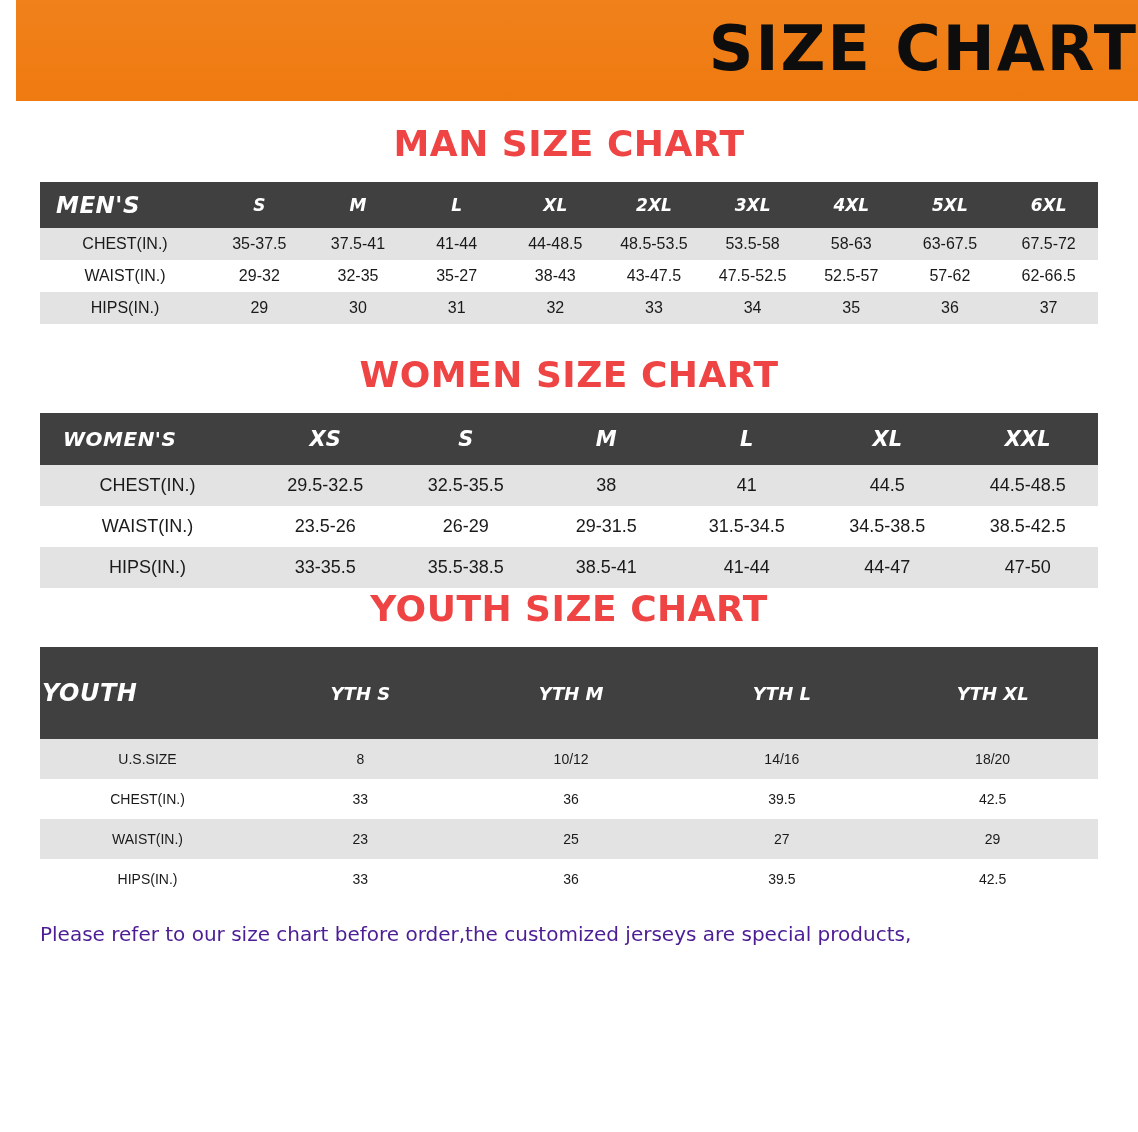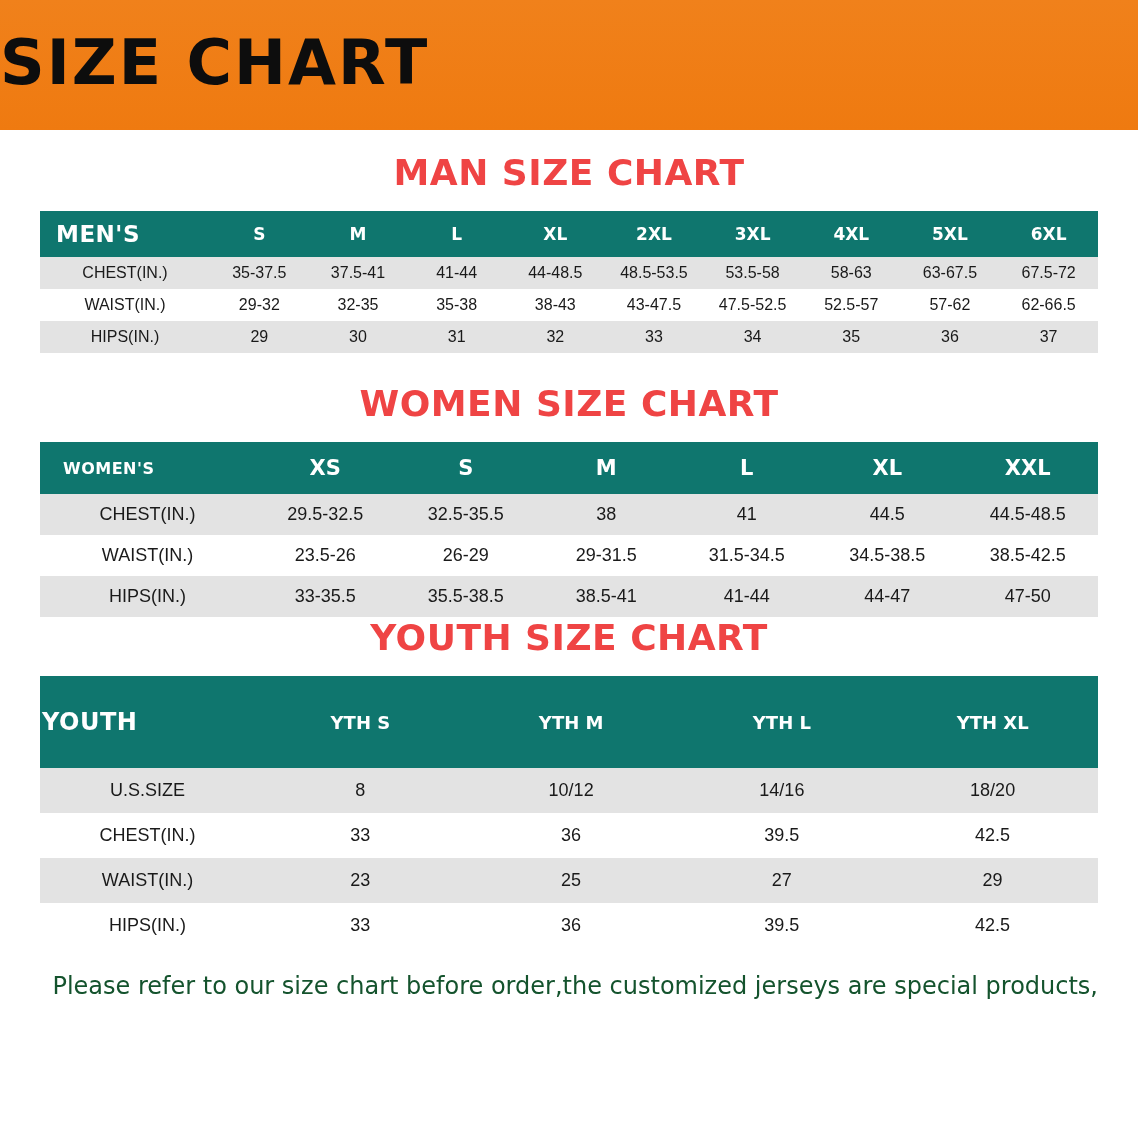--- a/index.html
+++ b/index.html
@@ -15,26 +15,27 @@
   }
   .page {
     width: 1138px;
     height: 1132px;
     position: relative;
     background: #ffffff;
   }
 
   
   .banner {
-    height: 130px;
+    height: 101px;
     background: #f07c16;
     background: linear-gradient(180deg, #f0811b 0%, #ef7a10 100%);
     display: flex;
     align-items: center;
-    justify-content: flex-start;
+    justify-content: flex-end;
+    margin-left: 16px;
   }
   .banner-title {
     font-family: "DejaVu Sans", sans-serif;
     font-weight: bold;
     font-size: 62px;
     letter-spacing: 2px;
     color: #0d0d0d;
     line-height: 1;
     padding-bottom: 4px;
   }
@@ -54,26 +55,27 @@
   
   .table-wrap {
     margin: 0 40px;
   }
   table {
     border-collapse: collapse;
     width: 1058px;
     table-layout: fixed;
   }
   thead th {
-    background: #0f766e;
+    background: #404040;
     color: #ffffff;
     font-family: "DejaVu Sans", sans-serif;
     font-weight: bold;
     text-align: center;
     padding: 10px 2px;
+    font-style: italic;
   }
   thead th.rowhead {
     text-align: left;
     padding-left: 16px;
   }
   tbody td {
     text-align: center;
     color: #1a1a1a;
     font-family: "Liberation Sans", sans-serif;
     padding: 7px 2px;
@@ -88,45 +90,45 @@
   
   .men thead th { font-size: 17px; }
   .men thead th.rowhead { font-size: 23px; letter-spacing: 0.5px; }
   .men tbody td { font-size: 16px; }
   .men tbody td.rowhead { font-size: 16px; }
   .men col.c0 { width: 170px; }
 
   
   .women { margin-top: 18px; }
   .women thead th { font-size: 21px; }
-  .women thead th.rowhead { font-size: 16px; letter-spacing: 0.5px; padding-left: 23px; }
+  .women thead th.rowhead { font-size: 20px; letter-spacing: 0.5px; padding-left: 23px; }
   .women tbody td { font-size: 18px; }
   .women col.c0 { width: 215px; }
   .women thead th { padding: 14px 2px; }
   .women tbody td { padding: 10px 2px; }
 
   
   .youth { margin-top: 18px; }
   .youth thead th { font-size: 18px; }
   .youth thead th.rowhead { font-size: 24px; letter-spacing: 0.5px; }
-  .youth tbody td { font-size: 18px; }
+  .youth tbody td { font-size: 14px; }
   .youth col.c0 { width: 215px; }
   .youth thead th { padding: 32px 2px; }
   .youth tbody td { padding: 12px 2px; }
 
   .men-spacer { height: 18px; }
 
   
   .note {
     margin: 22px 40px 0 40px;
-    color: #14532d;
+    color: #4c1d95;
     font-family: "DejaVu Sans", sans-serif;
-    font-size: 24px;
+    font-size: 20px;
     line-height: 1.35;
-    text-align: right;
+    text-align: left;
   }
   .note div { white-space: nowrap; }
 </style>
 </head>
 <body>
 
 <div class="page">
 
   <div class="banner">
     <div class="banner-title">SIZE CHART</div>
@@ -172,21 +174,21 @@
           <td>48.5-53.5</td>
           <td>53.5-58</td>
           <td>58-63</td>
           <td>63-67.5</td>
           <td>67.5-72</td>
         </tr>
         <tr class="plain">
           <td class="rowhead">WAIST(IN.)</td>
           <td>29-32</td>
           <td>32-35</td>
-          <td>35-38</td>
+          <td>35-27</td>
           <td>38-43</td>
           <td>43-47.5</td>
           <td>47.5-52.5</td>
           <td>52.5-57</td>
           <td>57-62</td>
           <td>62-66.5</td>
         </tr>
         <tr class="shade">
           <td class="rowhead">HIPS(IN.)</td>
           <td>29</td>

